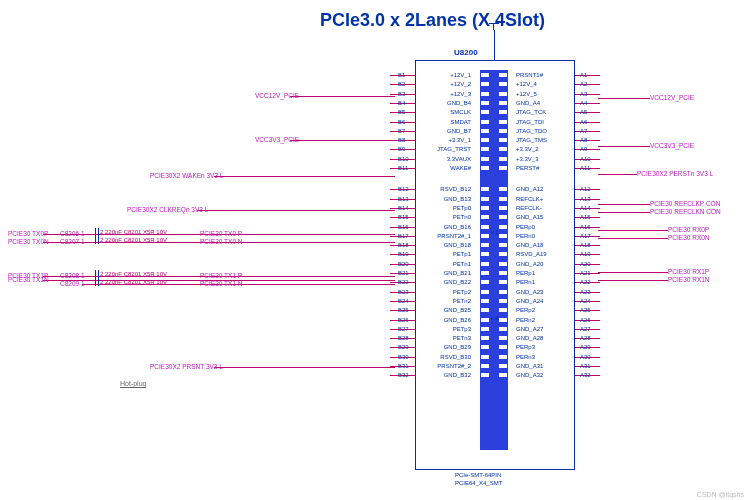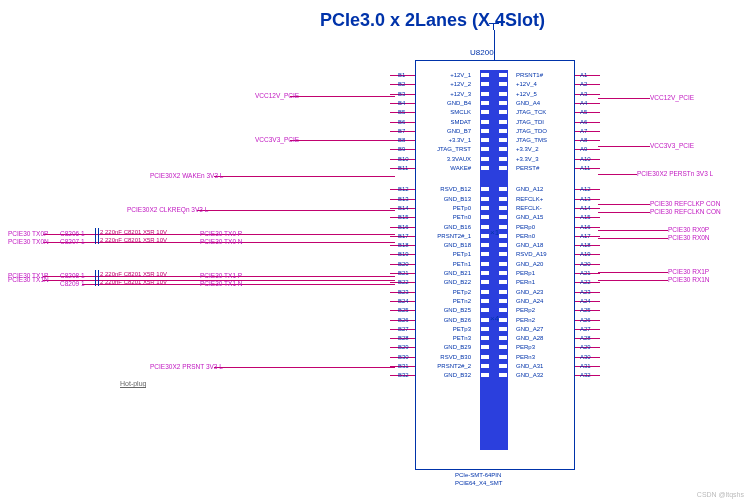--- a/index.html
+++ b/index.html
@@ -2,21 +2,21 @@
 <html><head>
 <meta charset="utf-8">
 <style>
   * { margin:0; padding:0; box-sizing:border-box; }
   body { width:748px; height:500px; background:#fff; font-family:Arial,sans-serif; position:relative; overflow:hidden; }
   .dotgrid { position:absolute; top:0; left:0; width:748px; height:500px;
     background-image: radial-gradient(#ccc 0.5px, transparent 0.5px);
     background-size: 8px 8px; z-index:0; }
   .title { position:absolute; top:10px; left:320px; font-size:18px; font-weight:bold; color:#0033aa; z-index:5; }
   .connector { position:absolute; top:60px; left:415px; width:160px; height:410px; border:1px solid #0033aa; background:#fff; z-index:2; }
-  .refdes { position:absolute; top:48px; left:470px; font-size:8px; color:#0033aa; z-index:3; }
+  .refdes { position:absolute; top:48px; left:454px; font-size:8px; color:#0033aa; z-index:3;font-weight:bold; }
   .slot-body { position:absolute; top:70px; left:480px; width:28px; height:380px; background:#2b3fdd; z-index:3; }
   .slot-pad { position:absolute; width:8px; height:4px; background:#fff; z-index:4; }
   .pin-label-l { position:absolute; font-size:6px; color:#0033aa; text-align:right; width:48px; z-index:3; }
   .pin-label-r { position:absolute; font-size:6px; color:#0033aa; text-align:left; width:60px; z-index:3; }
   .pin-num-l { position:absolute; font-size:6px; color:#0033aa; text-align:left; width:14px; z-index:3; }
   .pin-num-r { position:absolute; font-size:6px; color:#0033aa; text-align:left; width:14px; z-index:3; }
   .net-label { position:absolute; font-size:6.5px; color:#c017c0; z-index:5; }
   .wire-r { position:absolute; height:1px; background:#c1026f; z-index:1; }
   .wire-bv { position:absolute; width:1px; background:#0033aa; z-index:1; }
   .cap-txt { position:absolute; font-size:6px; color:#c1026f; z-index:5; }

